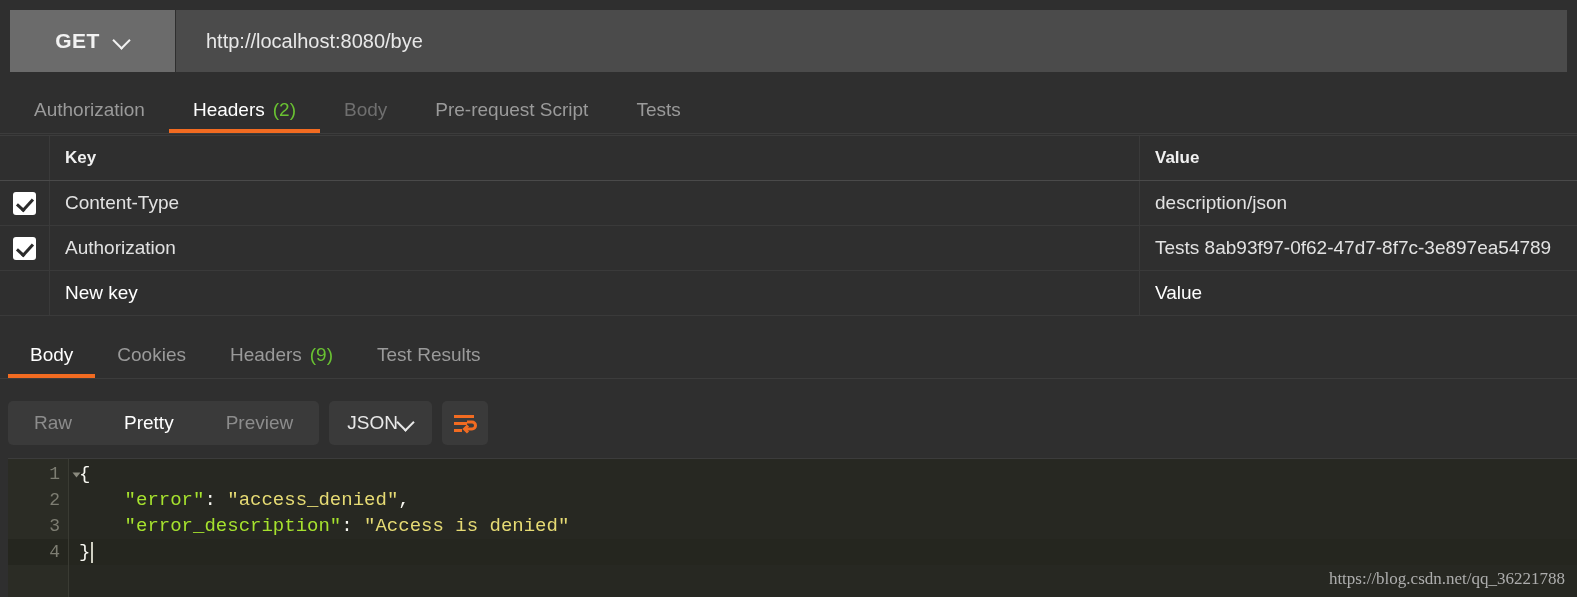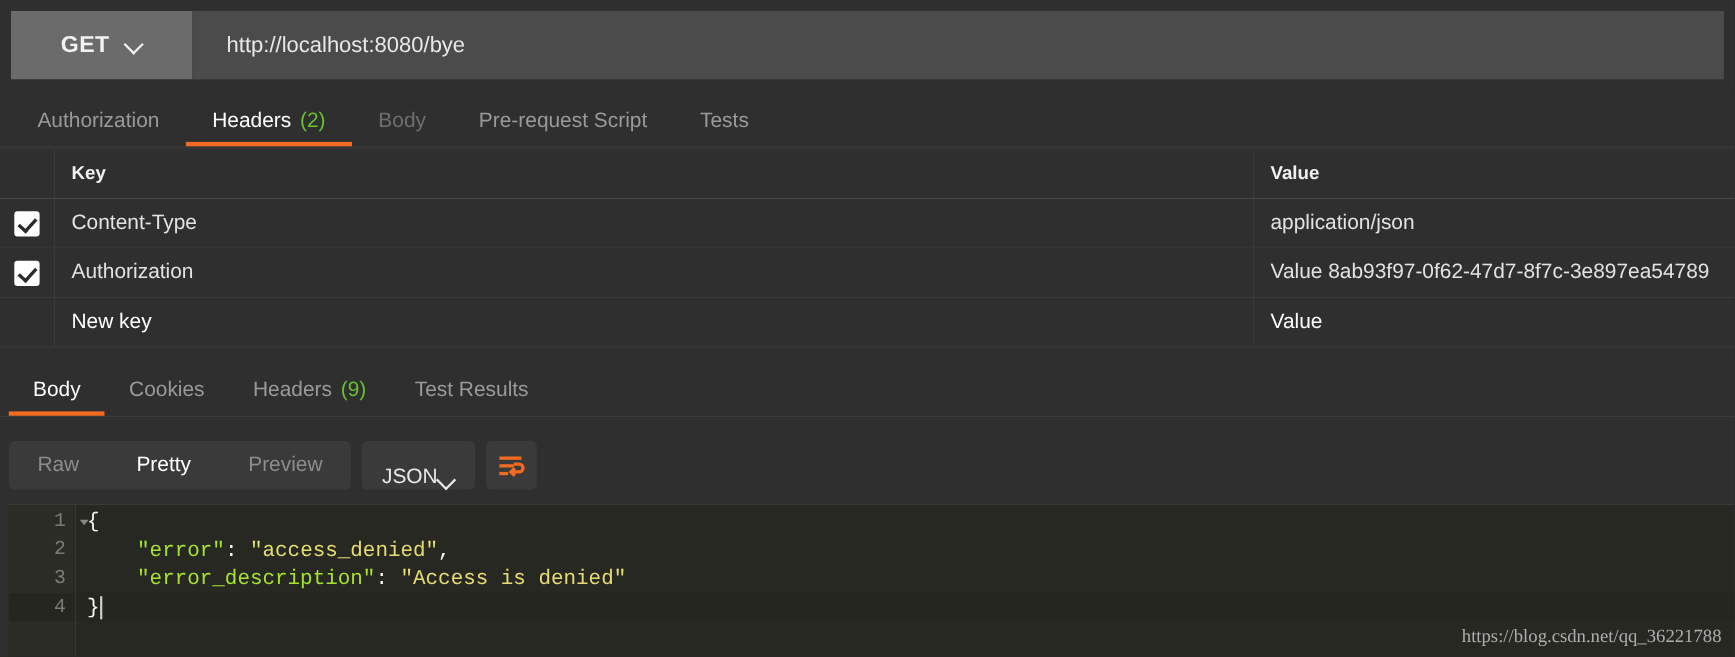--- a/index.html
+++ b/index.html
@@ -124,21 +124,21 @@
   .seg {
     display: flex; background: #3a3a3a; border-radius: 5px; height: 44px;
     align-items: stretch; overflow: hidden;
   }
   .seg .s {
     padding: 0 26px; display: flex; align-items: center;
     font-size: 19px; color: #8c8c8c; cursor: pointer;
   }
   .seg .s.active { color: #ffffff; }
   .dd {
-    display: flex; align-items: flex-end; 
+    display: flex; align-items: center; 
     background: #3a3a3a; border-radius: 5px; height: 44px;
     padding: 0 18px; cursor: pointer;
   }
   .dd .lbl { color: #e8e8e8; font-size: 19px; }
   .dd .chev::before { border-color: #e8e8e8; }
   .wrap-btn {
     width: 46px; height: 44px; background: #3a3a3a; border-radius: 5px;
     display: flex; align-items: center; justify-content: center; cursor: pointer;
   }
 
@@ -232,29 +232,29 @@
       <div class="valcell">
         <span class="hdrtext">Value</span>
       </div>
     </div>
 
     <div class="trow">
       <div class="cbcell">
         <span class="cb"></span>
       </div>
       <div class="keycell">Content-Type</div>
-      <div class="valcell">application/json</div>
+      <div class="valcell">description/json</div>
     </div>
 
     <div class="trow">
       <div class="cbcell">
         <span class="cb"></span>
       </div>
       <div class="keycell">Authorization</div>
-      <div class="valcell">Value 8ab93f97-0f62-47d7-8f7c-3e897ea54789</div>
+      <div class="valcell">Tests 8ab93f97-0f62-47d7-8f7c-3e897ea54789</div>
     </div>
 
     <div class="trow">
       <div class="cbcell"></div>
       <div class="keycell ph">New key</div>
       <div class="valcell ph">Value</div>
     </div>
   </div>
 
   <div class="resp-tabs">

